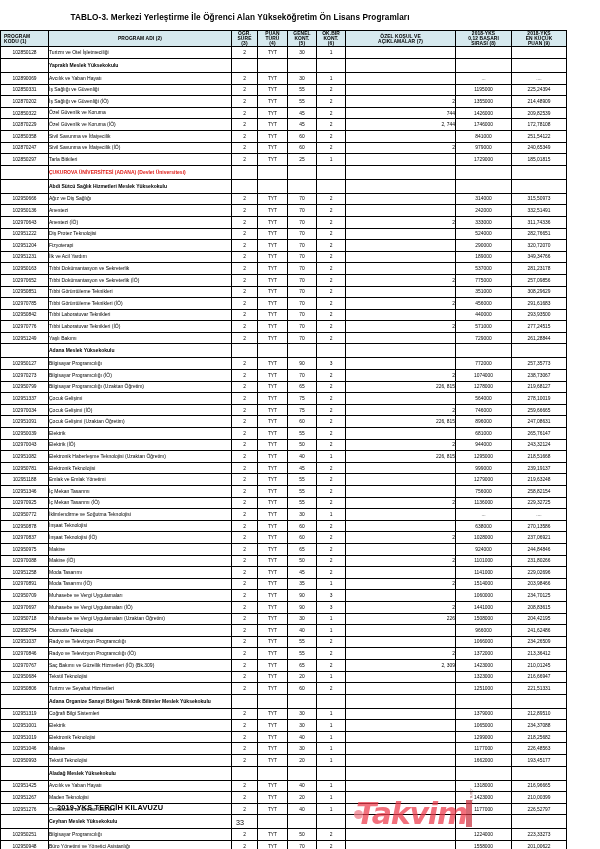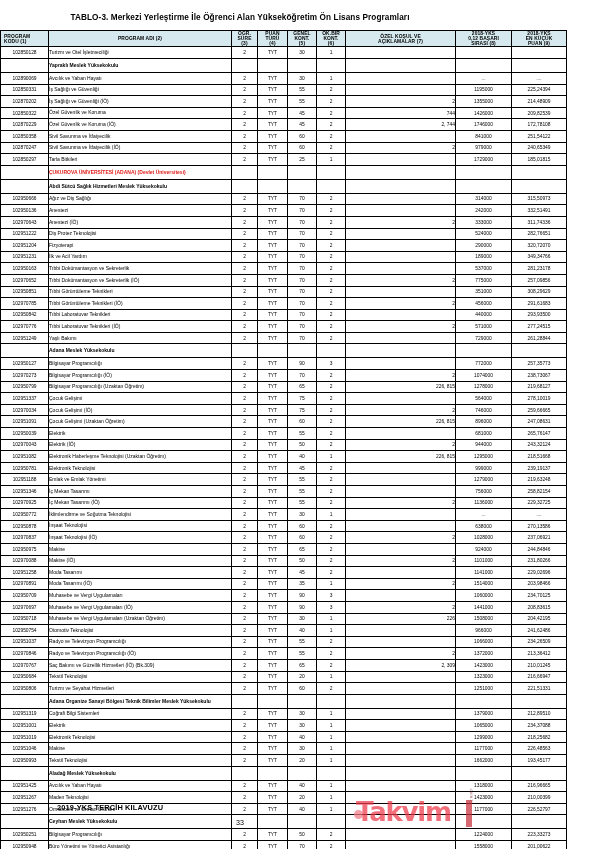--- a/index.html
+++ b/index.html
@@ -125,22 +125,23 @@
     right: 6px;
     bottom: 0px;
     width: 122px;
     height: 38px;
     opacity: 0.72;
   }
   .wm-text {
     position: absolute;
     left: 4px;
     top: 2px;
-    font-size: 26px;
+    font-size: 30px;
     font-weight: bold;
+    font-style: italic;
     color: #ee3a4a;
     letter-spacing: -1.2px;
     font-family: "DejaVu Sans", sans-serif;
     line-height: 1;
   }
   .wm-dot {
     position: absolute;
     left: 2px;
     top: 13px;
     width: 9px;

